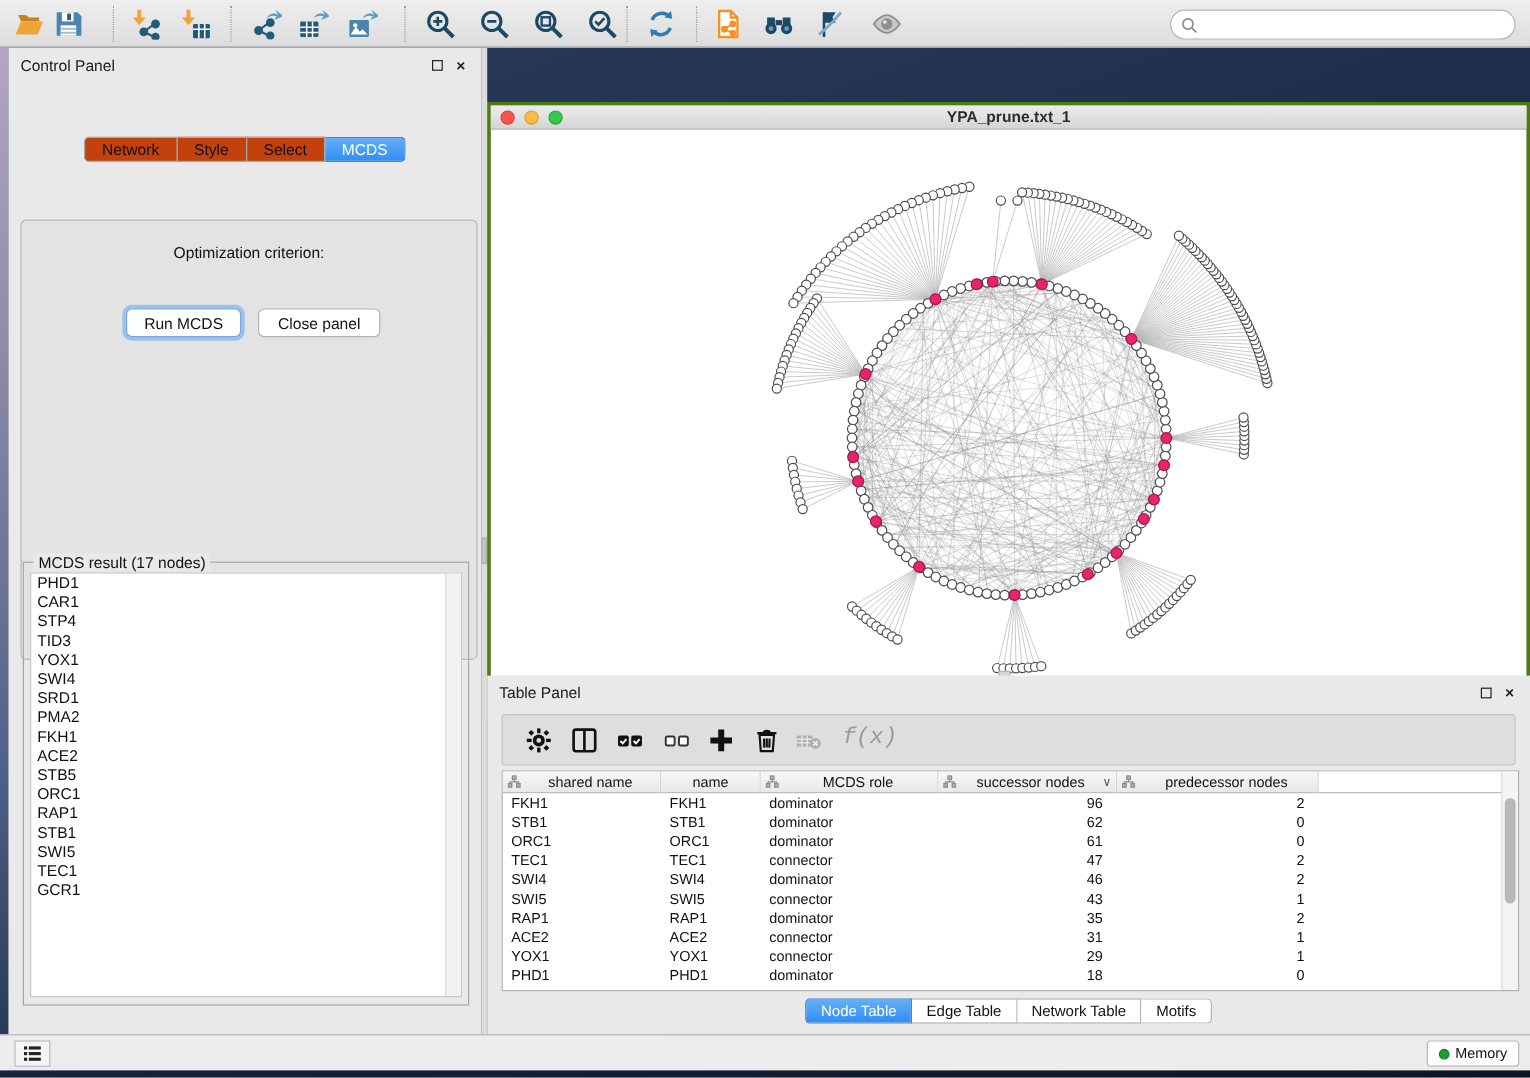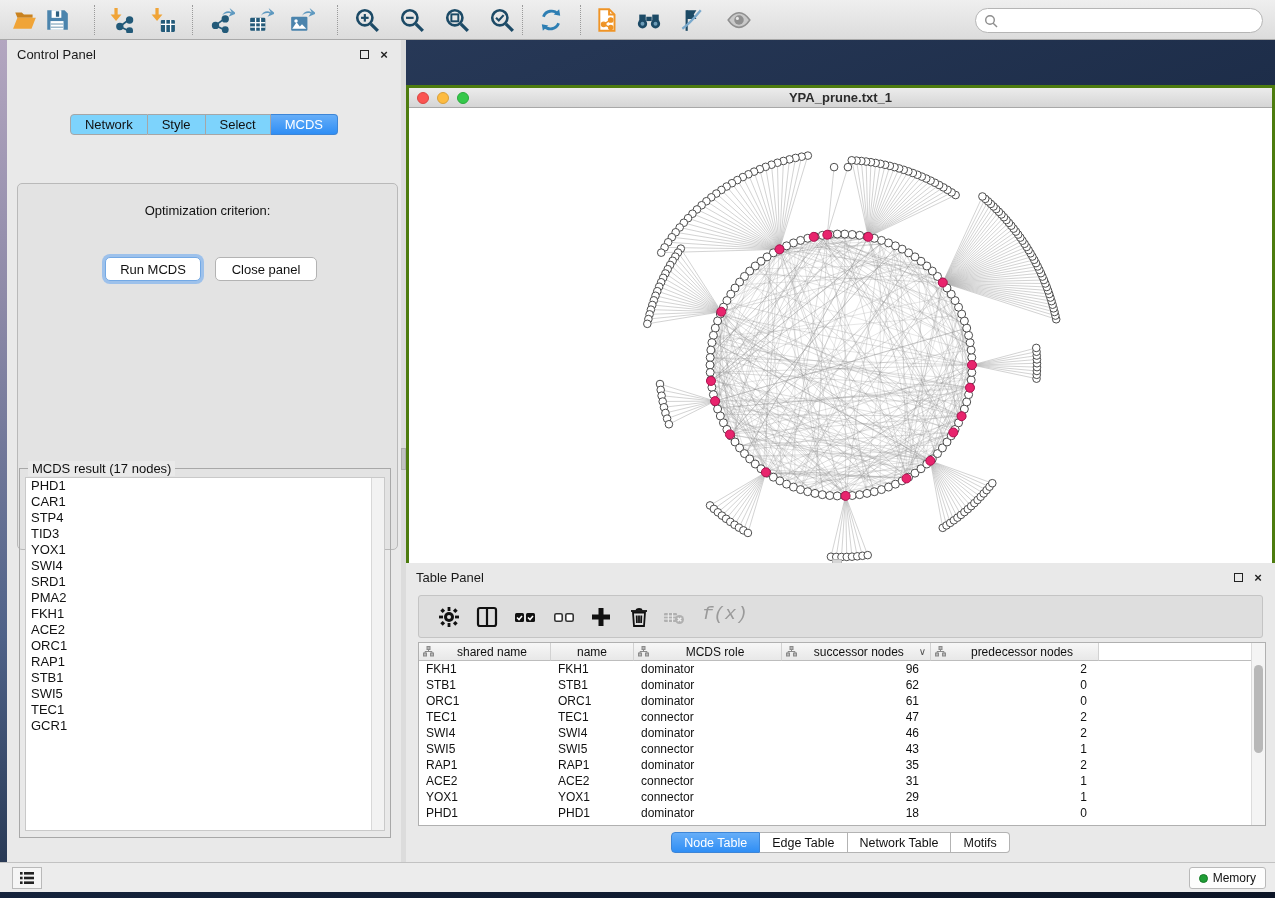--- a/index.html
+++ b/index.html
@@ -22,21 +22,21 @@
   
   .control-panel { position:absolute; left:7px; top:40px; width:394px; height:822px; background:#e9e9e9; }
   .panel-head { height:28px; display:flex; align-items:center; padding:0 10px; }
   .panel-title { font-size:13px; color:#1a1a1a; }
   .panel-head .spacer { flex:1; }
   .wm-btn { width:14px; height:14px; margin-left:6px; display:flex; align-items:center; justify-content:center;
     color:#222; font-weight:bold; font-size:13px; line-height:1; }
   .float-glyph { width:9px; height:9px; border:1.5px solid #222; }
 
   .tabrow { position:absolute; left:0; top:74px; width:394px; display:flex; justify-content:center; }
-  .tab { height:21px; padding:0 14px; background:#7dd3fc; border:1px solid #a6a6a6; border-left:none;
+  .tab { height:21px; padding:0 14px; background:#c2410c; border:1px solid #a6a6a6; border-left:none;
     font-size:13px; display:flex; align-items:center; color:#111; }
   .tab:first-child { border-left:1px solid #a6a6a6; border-radius:4px 0 0 4px; }
   .tab:last-child { border-radius:0 4px 4px 0; }
   .tab.active { background:linear-gradient(180deg,#66aef8,#2f8ef5); color:#fff; border-color:#3d85d6; }
 
   .tab-content { position:absolute; left:10px; top:95px; width:381px; height:367px;
     background:#e3e3e3; border:1px solid #b9b9b9; border-radius:5px;margin-top:48px; }
   .opt-label { position:absolute; left:0; top:19px; width:100%; text-align:center; font-size:13px; }
   .combo { position:absolute; left:35px; top:39px; width:310px; height:24px; background:#fff;
     border:1px solid #b3b3b3; border-radius:5px; display:flex; align-items:center; }
@@ -278,20 +278,21 @@
           <div class="list-item">PHD1</div>
           <div class="list-item">CAR1</div>
           <div class="list-item">STP4</div>
           <div class="list-item">TID3</div>
           <div class="list-item">YOX1</div>
           <div class="list-item">SWI4</div>
           <div class="list-item">SRD1</div>
           <div class="list-item">PMA2</div>
           <div class="list-item">FKH1</div>
           <div class="list-item">ACE2</div>
+          <div class="list-item">STB5</div>
           <div class="list-item">ORC1</div>
           <div class="list-item">RAP1</div>
           <div class="list-item">STB1</div>
           <div class="list-item">SWI5</div>
           <div class="list-item">TEC1</div>
           <div class="list-item">GCR1</div>
         </div>
       <div class="scrolltrack"></div>
     </div>
   </div>

